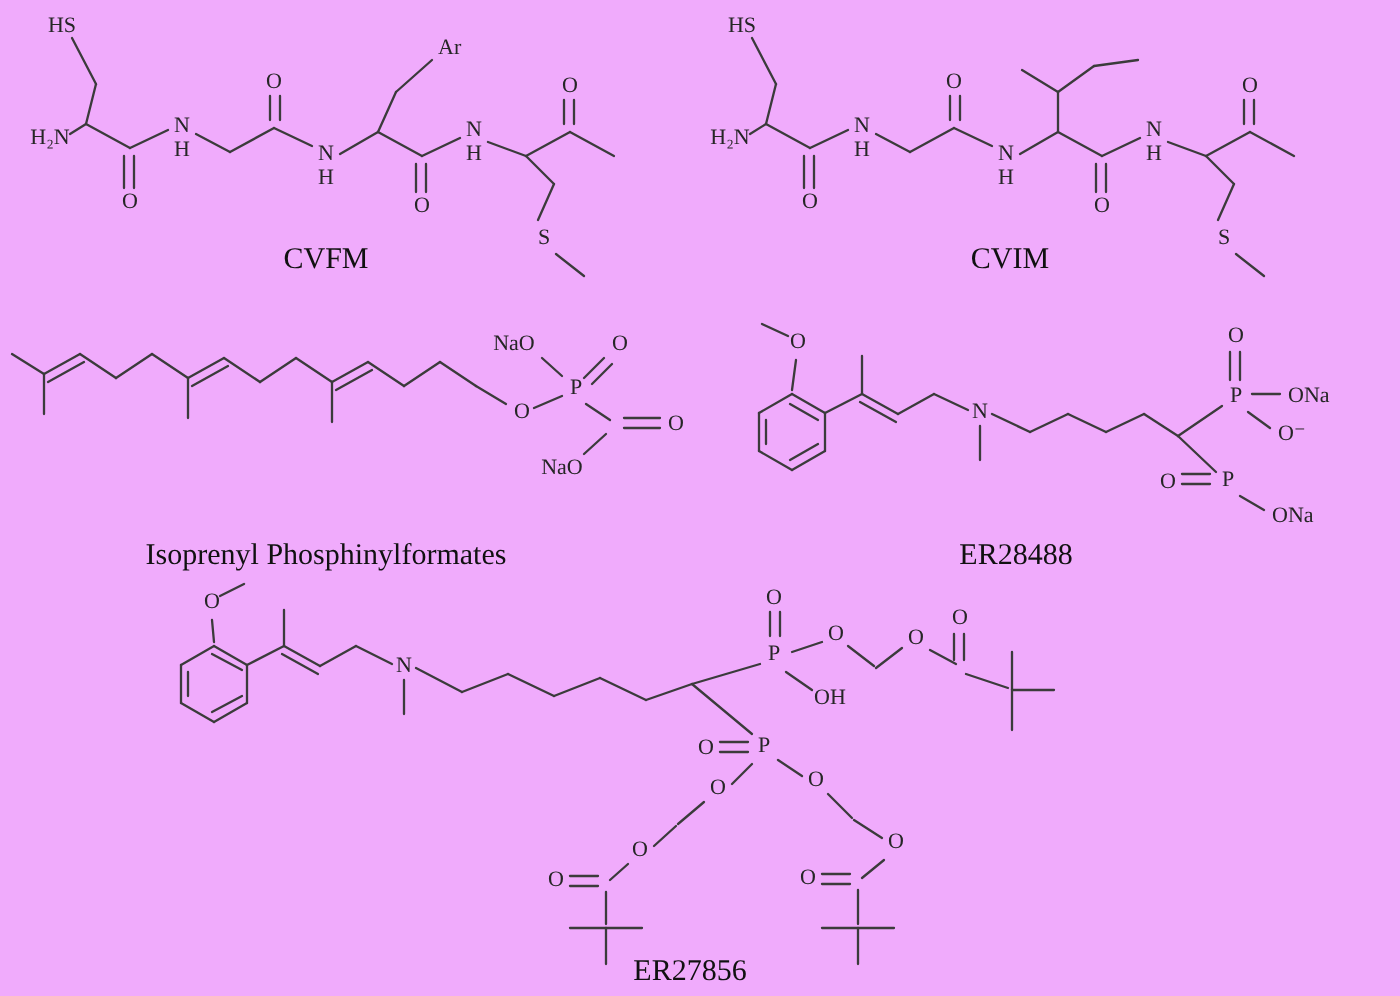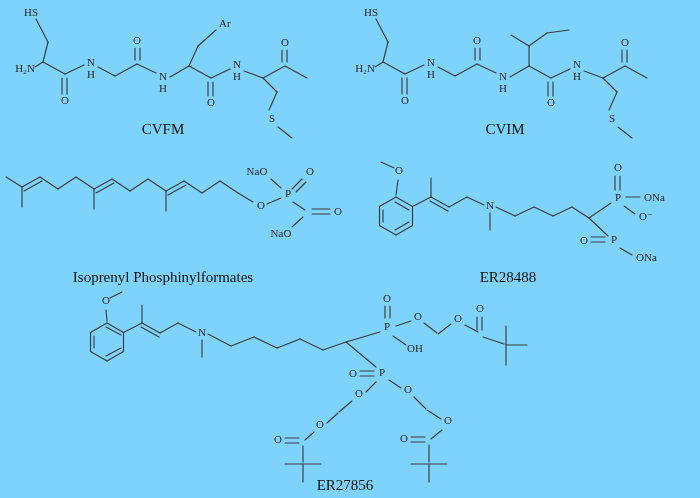--- a/index.html
+++ b/index.html
@@ -1,18 +1,18 @@
 <!DOCTYPE html>
 <html><head>
 <meta charset="utf-8">
 <style>
   html,body{margin:0;padding:0;}
   body{background:#ffffff;}
   .canvas{
-    position:relative;width:700px;height:498px;background:#7dd3fc;overflow:hidden;
+    position:relative;width:700px;height:498px;background:#f0abfc;overflow:hidden;
     font-family:"Liberation Serif","DejaVu Serif",serif;
   }
   svg.struct{position:absolute;overflow:visible;}
   svg.struct line{stroke:#3b3b3b;stroke-width:1.15;stroke-linecap:round;fill:none;}
   text.atom{font-size:11px;fill:#262626;text-anchor:middle;font-family:"Liberation Serif","DejaVu Serif",serif;}
   text.atom.start{text-anchor:start;}
   text.struct-label{font-size:15px;fill:#111111;text-anchor:middle;font-family:"Liberation Serif","DejaVu Serif",serif;}
 </style>
 </head>
 <body>

